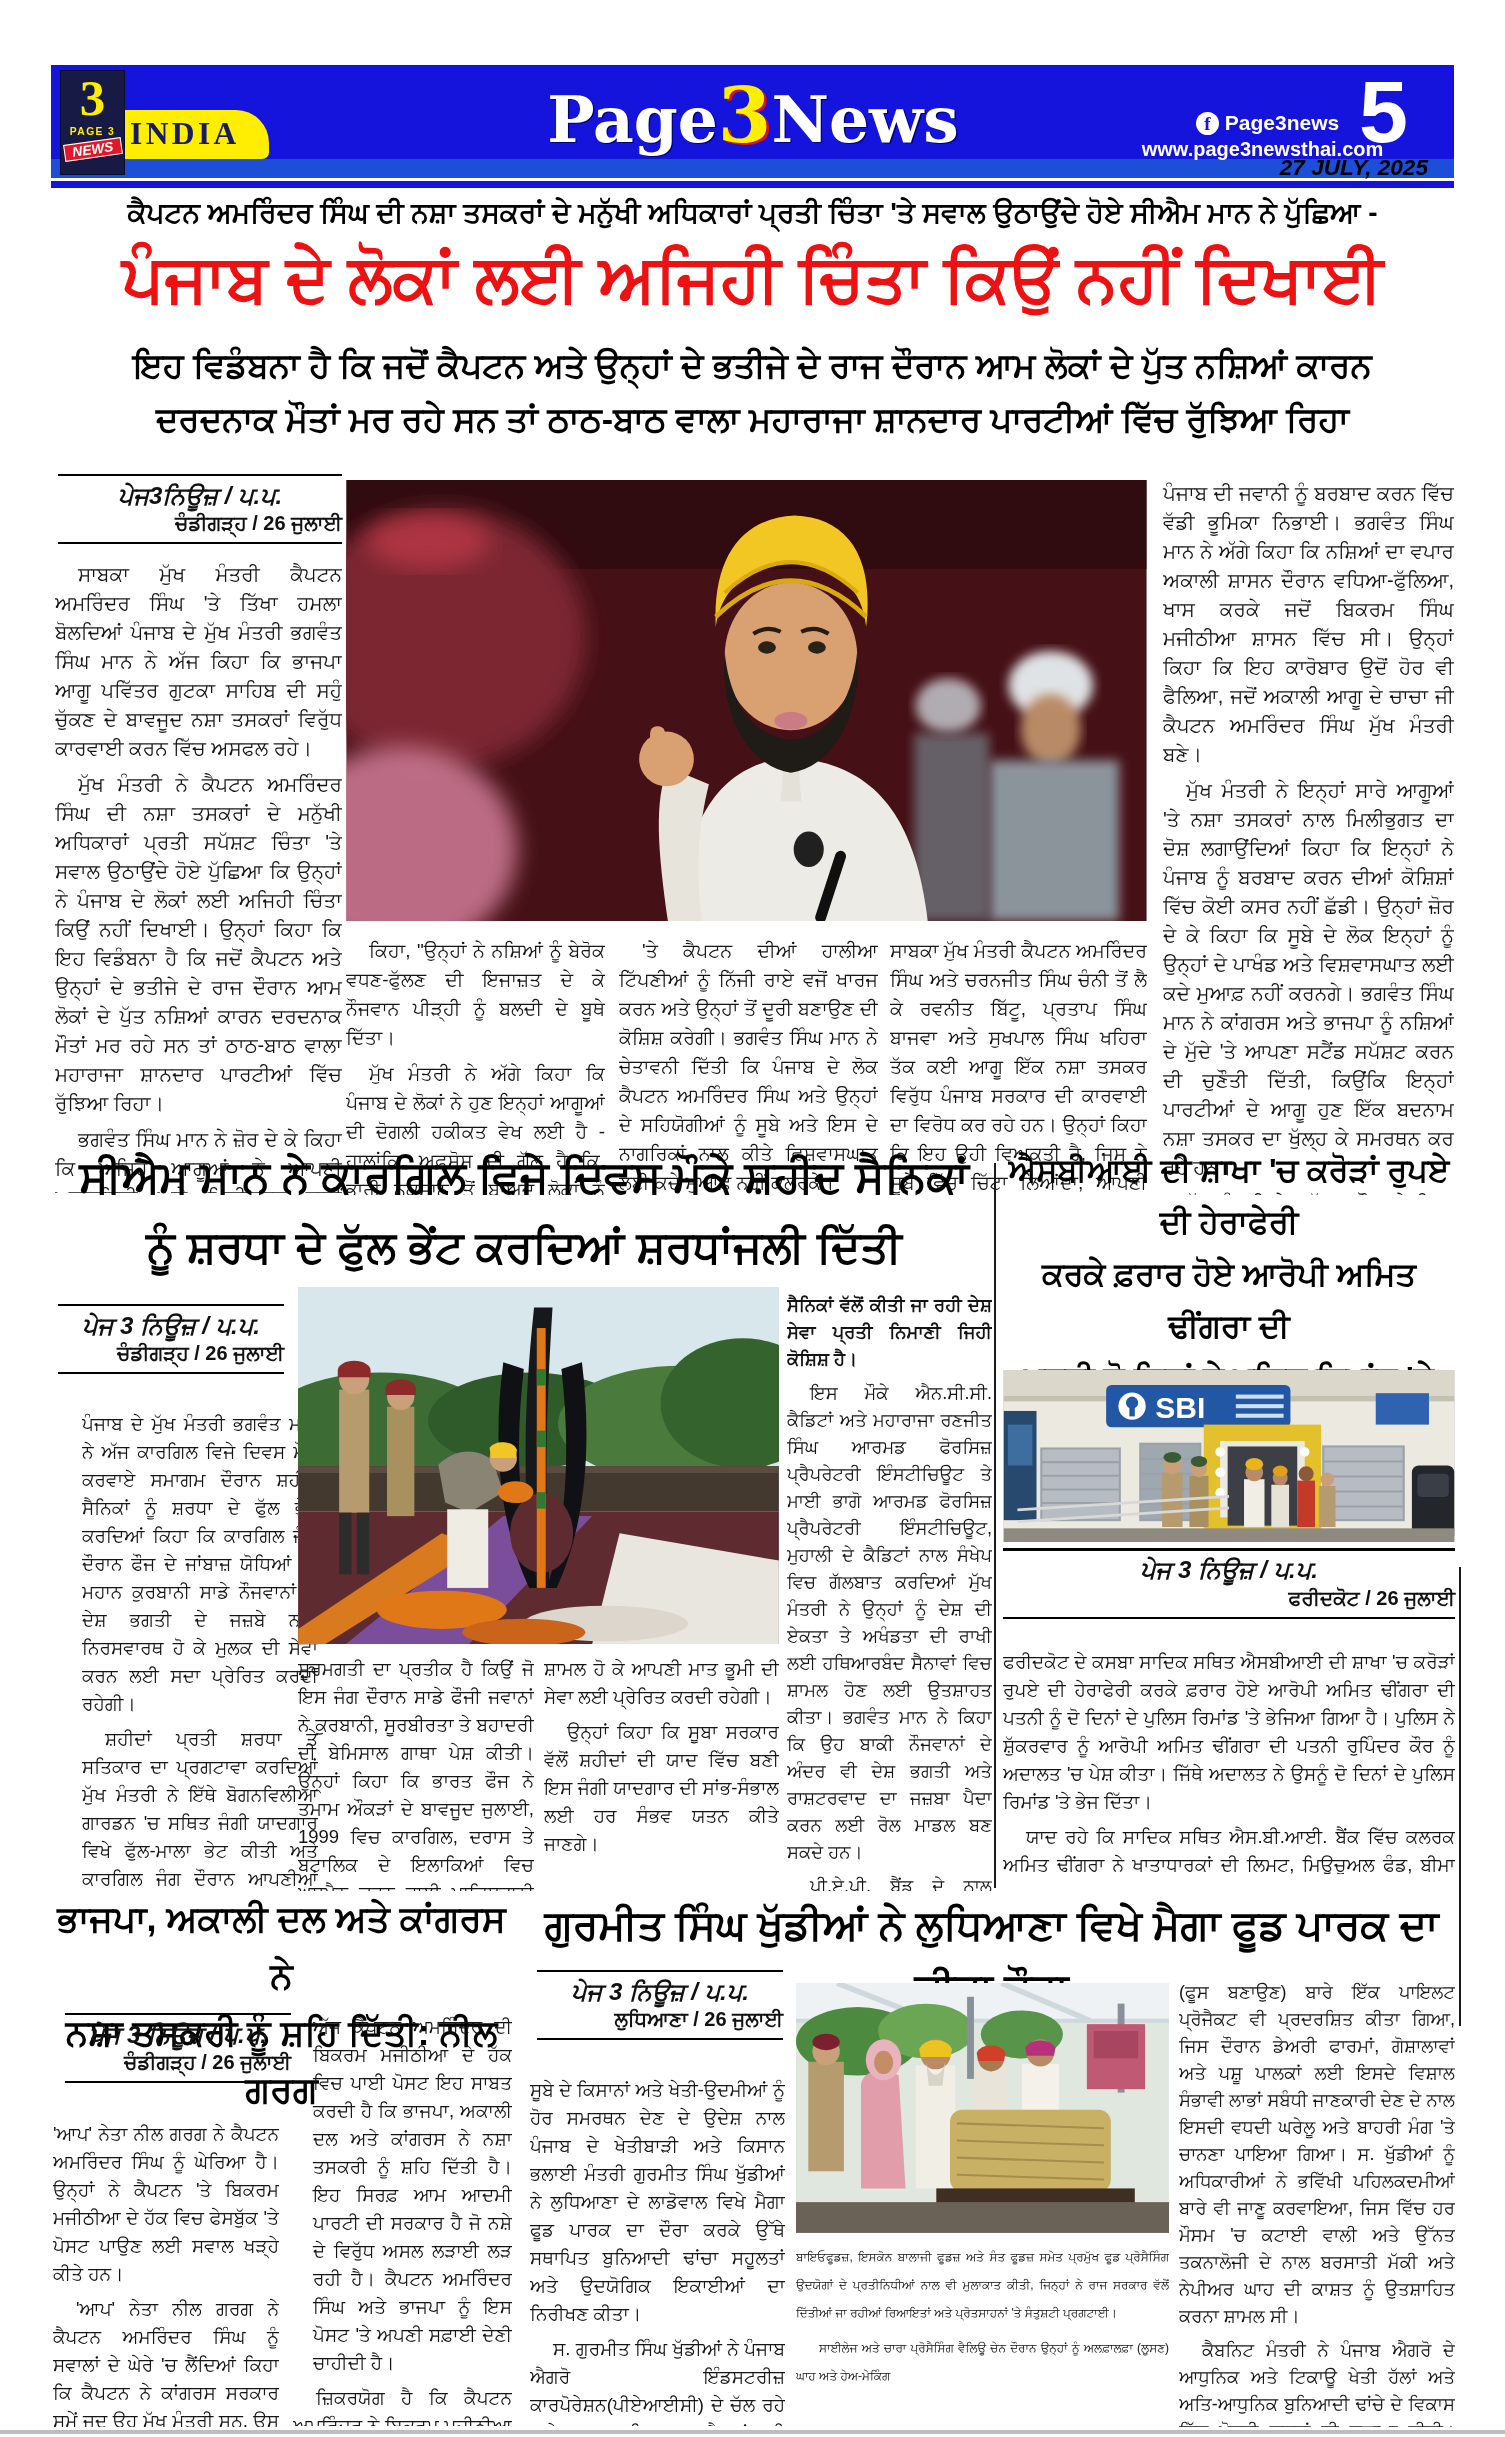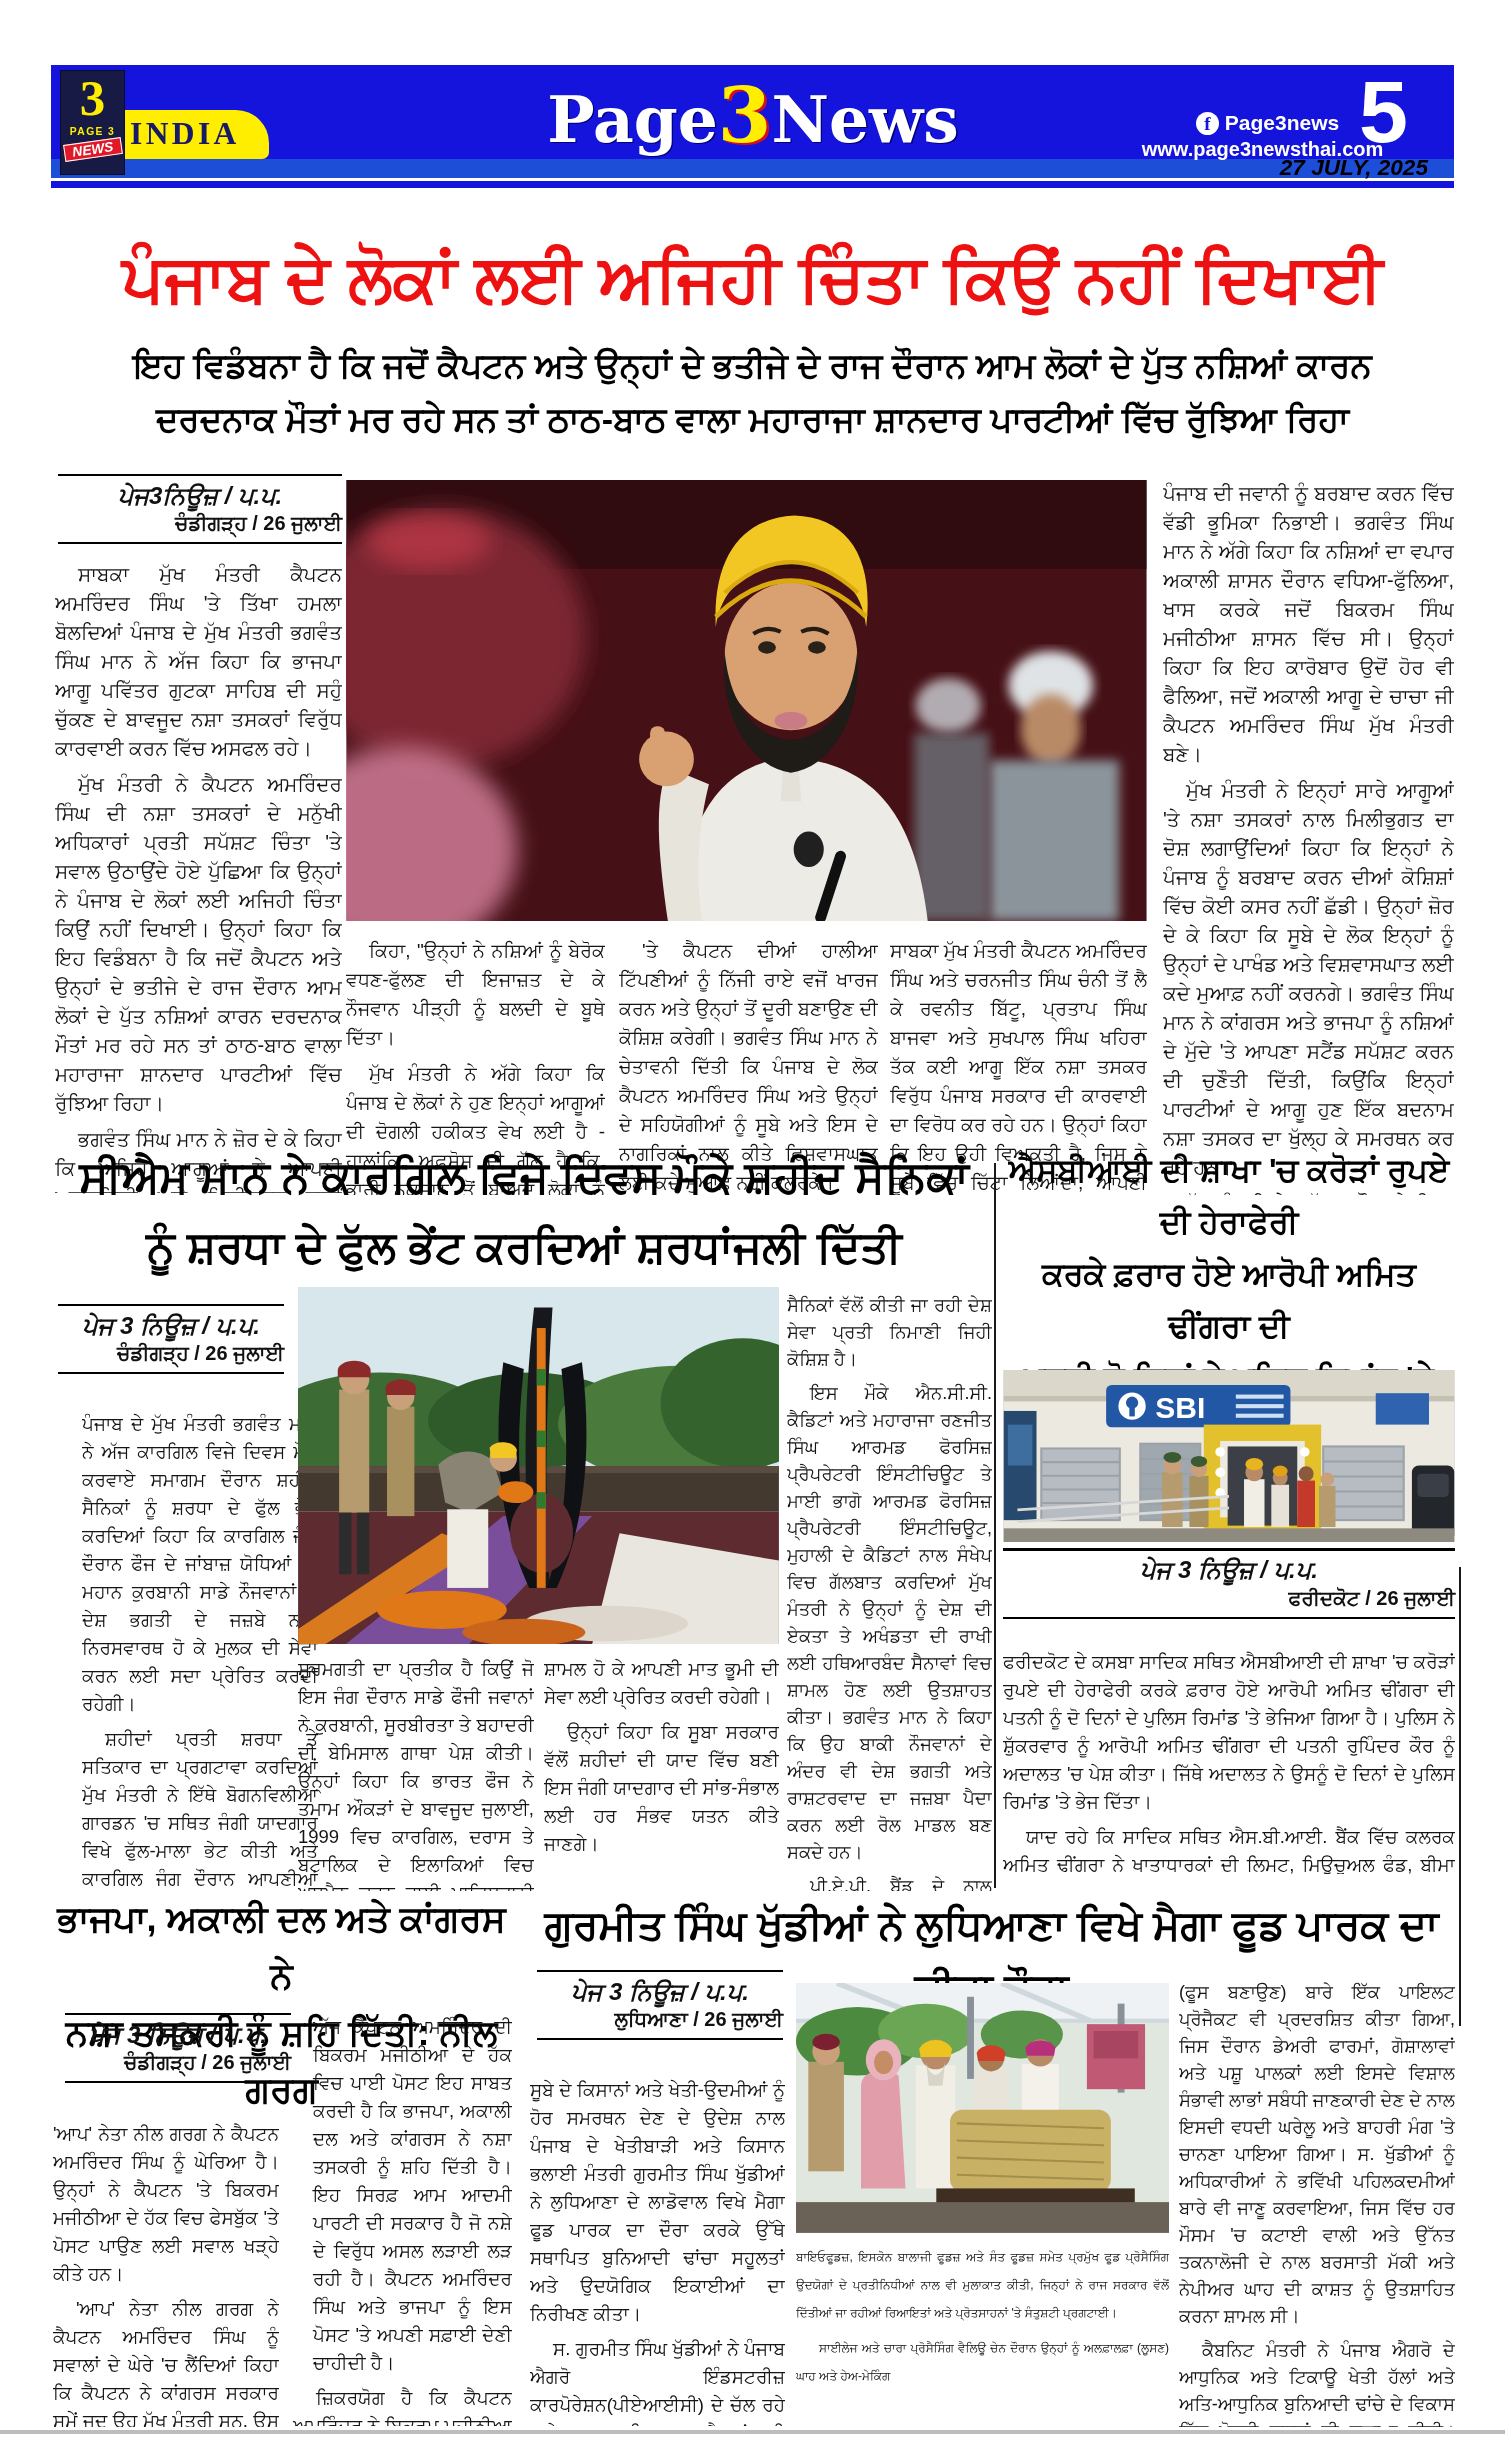--- a/index.html
+++ b/index.html
@@ -49,20 +49,21 @@
   </div>
 
   <div class="abs" style="left:1196px;top:110px;color:#fff;font-weight:bold;font-size:21px;">
       <span style="display:inline-block;width:23px;height:23px;border-radius:50%;background:#fff;color:#1414dd;
                    text-align:center;font-family:'Liberation Serif',serif;font-size:19px;line-height:23px;vertical-align:middle;">f</span>
       <span style="vertical-align:middle;">Page3news</span>
   </div>
   <div class="abs" style="left:1122px;top:138px;width:281px;text-align:center;color:#fff;font-weight:bold;font-size:20px;">www.page3newsthai.com</div>
   <div class="abs" style="left:1359px;top:68px;color:#fff;font-weight:bold;font-size:88px;line-height:88px;">5</div>
 
+  <div class="abs headline-black" style="left:51px;top:197px;width:1403px;font-size:28px;">ਕੈਪਟਨ ਅਮਰਿੰਦਰ ਸਿੰਘ ਦੀ ਨਸ਼ਾ ਤਸਕਰਾਂ ਦੇ ਮਨੁੱਖੀ ਅਧਿਕਾਰਾਂ ਪ੍ਰਤੀ ਚਿੰਤਾ 'ਤੇ ਸਵਾਲ ਉਠਾਉਂਦੇ ਹੋਏ ਸੀਐਮ ਮਾਨ ਨੇ ਪੁੱਛਿਆ -</div>
   <div class="abs headline-black" style="left:51px;top:346px;width:1403px;font-size:34px;">ਇਹ ਵਿਡੰਬਨਾ ਹੈ ਕਿ ਜਦੋਂ ਕੈਪਟਨ ਅਤੇ ਉਨ੍ਹਾਂ ਦੇ ਭਤੀਜੇ ਦੇ ਰਾਜ ਦੌਰਾਨ ਆਮ ਲੋਕਾਂ ਦੇ ਪੁੱਤ ਨਸ਼ਿਆਂ ਕਾਰਨ</div>
   <div class="abs center" style="left:51px;top:238px;width:1403px;font-size:66px;line-height:81px;font-weight:bold;color:#ee1111;">ਪੰਜਾਬ ਦੇ ਲੋਕਾਂ ਲਈ ਅਜਿਹੀ ਚਿੰਤਾ ਕਿਉਂ ਨਹੀਂ ਦਿਖਾਈ</div>
   <div class="abs headline-black" style="left:51px;top:400px;width:1403px;font-size:34px;">ਦਰਦਨਾਕ ਮੌਤਾਂ ਮਰ ਰਹੇ ਸਨ ਤਾਂ ਠਾਠ-ਬਾਠ ਵਾਲਾ ਮਹਾਰਾਜਾ ਸ਼ਾਨਦਾਰ ਪਾਰਟੀਆਂ ਵਿੱਚ ਰੁੱਝਿਆ ਰਿਹਾ</div>
 
   <div class="abs" style="left:58px;top:474px;width:284px;">
       <div class="rule2"></div>
       <div class="byline-by">ਪੇਜ3ਨਿਊਜ਼ / ਪ.ਪ.</div>
       <div class="byline-dl">ਚੰਡੀਗੜ੍ਹ / 26 ਜੁਲਾਈ</div>
       <div class="rule2"></div>
   </div>
@@ -204,21 +205,21 @@
   </div>
 
   <div class="abs just bodytext" style="left:298px;top:1655px;width:236px;height:236px;overflow:hidden;font-size:18.5px;line-height:28px;">
       <p style="text-indent:0;">ਸੂਰਮਗਤੀ ਦਾ ਪ੍ਰਤੀਕ ਹੈ ਕਿਉਂ ਜੋ ਇਸ ਜੰਗ ਦੌਰਾਨ ਸਾਡੇ ਫੌਜੀ ਜਵਾਨਾਂ ਨੇ ਕੁਰਬਾਨੀ, ਸੂਰਬੀਰਤਾ ਤੇ ਬਹਾਦਰੀ ਦੀ ਬੇਮਿਸਾਲ ਗਾਥਾ ਪੇਸ਼ ਕੀਤੀ। ਉਨ੍ਹਾਂ ਕਿਹਾ ਕਿ ਭਾਰਤ ਫੌਜ ਨੇ ਤਮਾਮ ਔਕੜਾਂ ਦੇ ਬਾਵਜੂਦ ਜੁਲਾਈ, 1999 ਵਿਚ ਕਾਰਗਿਲ, ਦਰਾਸ ਤੇ ਬਟਾਲਿਕ ਦੇ ਇਲਾਕਿਆਂ ਵਿਚ ਘੁਸਪੈਠ ਕਰਨ ਵਾਲੀ ਪਾਕਿਸਤਾਨੀ ਸੈਨਾ ਨੂੰ ਮੂੰਹ ਤੋੜਵਾਂ ਜਵਾਬ ਦਿੱਤਾ। ਭਗਵੰਤ ਮਾਨ ਨੇ ਕਿਹਾ ਕਿ ਭਾਰਤੀ ਸੈਨਿਕਾਂ ਵੱਲੋਂ ਦਿਖਾਈ ਅਦੁੱਤੀ ਬਹਾਦਰੀ ਦੀ ਅਜਿਹੀ ਮਿਸਾਲ ਵਿਸ਼ਵ ਦੇ ਇਤਿਹਾਸ ਵਿਚ ਨਹੀਂ ਮਿਲਦੀ ਜੋ ਸਾਡੇ ਨੌਜਵਾਨਾਂ ਨੂੰ ਭਾਰਤੀ ਫੌਜ ਵਿਚ</p>
   </div>
   <div class="abs just bodytext" style="left:544px;top:1655px;width:235px;height:236px;overflow:hidden;font-size:18.5px;line-height:28px;">
       <p style="text-indent:0;">ਸ਼ਾਮਲ ਹੋ ਕੇ ਆਪਣੀ ਮਾਤ ਭੂਮੀ ਦੀ ਸੇਵਾ ਲਈ ਪ੍ਰੇਰਿਤ ਕਰਦੀ ਰਹੇਗੀ।</p>
       <p>ਉਨ੍ਹਾਂ ਕਿਹਾ ਕਿ ਸੂਬਾ ਸਰਕਾਰ ਵੱਲੋਂ ਸ਼ਹੀਦਾਂ ਦੀ ਯਾਦ ਵਿੱਚ ਬਣੀ ਇਸ ਜੰਗੀ ਯਾਦਗਾਰ ਦੀ ਸਾਂਭ-ਸੰਭਾਲ ਲਈ ਹਰ ਸੰਭਵ ਯਤਨ ਕੀਤੇ ਜਾਣਗੇ।</p>
   </div>
   <div class="abs just bodytext" style="left:787px;top:1292px;width:205px;height:599px;overflow:hidden;font-size:18px;line-height:27px;">
-      <p style="text-indent:0;">ਸੈਨਿਕਾਂ ਵੱਲੋਂ ਕੀਤੀ ਜਾ ਰਹੀ ਦੇਸ਼ ਸੇਵਾ ਪ੍ਰਤੀ ਨਿਮਾਣੀ ਜਿਹੀ ਕੋਸ਼ਿਸ਼ ਹੈ।</p>
+      <p style="text-indent:0;font-weight:bold;">ਸੈਨਿਕਾਂ ਵੱਲੋਂ ਕੀਤੀ ਜਾ ਰਹੀ ਦੇਸ਼ ਸੇਵਾ ਪ੍ਰਤੀ ਨਿਮਾਣੀ ਜਿਹੀ ਕੋਸ਼ਿਸ਼ ਹੈ।</p>
       <p>ਇਸ ਮੌਕੇ ਐਨ.ਸੀ.ਸੀ. ਕੈਡਿਟਾਂ ਅਤੇ ਮਹਾਰਾਜਾ ਰਣਜੀਤ ਸਿੰਘ ਆਰਮਡ ਫੋਰਸਿਜ਼ ਪ੍ਰੈਪਰੇਟਰੀ ਇੰਸਟੀਚਿਊਟ ਤੇ ਮਾਈ ਭਾਗੋ ਆਰਮਡ ਫੋਰਸਿਜ਼ ਪ੍ਰੈਪਰੇਟਰੀ ਇੰਸਟੀਚਿਊਟ, ਮੁਹਾਲੀ ਦੇ ਕੈਡਿਟਾਂ ਨਾਲ ਸੰਖੇਪ ਵਿਚ ਗੱਲਬਾਤ ਕਰਦਿਆਂ ਮੁੱਖ ਮੰਤਰੀ ਨੇ ਉਨ੍ਹਾਂ ਨੂੰ ਦੇਸ਼ ਦੀ ਏਕਤਾ ਤੇ ਅਖੰਡਤਾ ਦੀ ਰਾਖੀ ਲਈ ਹਥਿਆਰਬੰਦ ਸੈਨਾਵਾਂ ਵਿਚ ਸ਼ਾਮਲ ਹੋਣ ਲਈ ਉਤਸ਼ਾਹਤ ਕੀਤਾ। ਭਗਵੰਤ ਮਾਨ ਨੇ ਕਿਹਾ ਕਿ ਉਹ ਬਾਕੀ ਨੌਜਵਾਨਾਂ ਦੇ ਅੰਦਰ ਵੀ ਦੇਸ਼ ਭਗਤੀ ਅਤੇ ਰਾਸ਼ਟਰਵਾਦ ਦਾ ਜਜ਼ਬਾ ਪੈਦਾ ਕਰਨ ਲਈ ਰੋਲ ਮਾਡਲ ਬਣ ਸਕਦੇ ਹਨ।</p>
       <p>ਪੀ.ਏ.ਪੀ. ਬੈਂਡ ਦੇ ਨਾਲ ਪੀ.ਏ.ਪੀ. ਗਰੁੱਪ ਵੱਲੋਂ ਇਸ ਮੌਕੇ ਸ਼ਹੀਦਾਂ ਨੂੰ ਸਲਾਮੀ ਦਿੱਤੀ ਗਈ।</p>
   </div>
 
   <div class="abs vdiv" style="left:994px;top:1163px;height:725px;"></div>
   <div class="abs vdiv" style="left:1459px;top:1567px;height:459px;"></div>
 
   <div class="abs headline-black" style="left:1003px;top:1144px;width:452px;font-size:32px;line-height:52px;">
       <div>ਐਸਬੀਆਈ ਦੀ ਸ਼ਾਖਾ 'ਚ ਕਰੋੜਾਂ ਰੁਪਏ ਦੀ ਹੇਰਾਫੇਰੀ</div>
       <div>ਕਰਕੇ ਫ਼ਰਾਰ ਹੋਏ ਆਰੋਪੀ ਅਮਿਤ ਢੀਂਗਰਾ ਦੀ</div>

